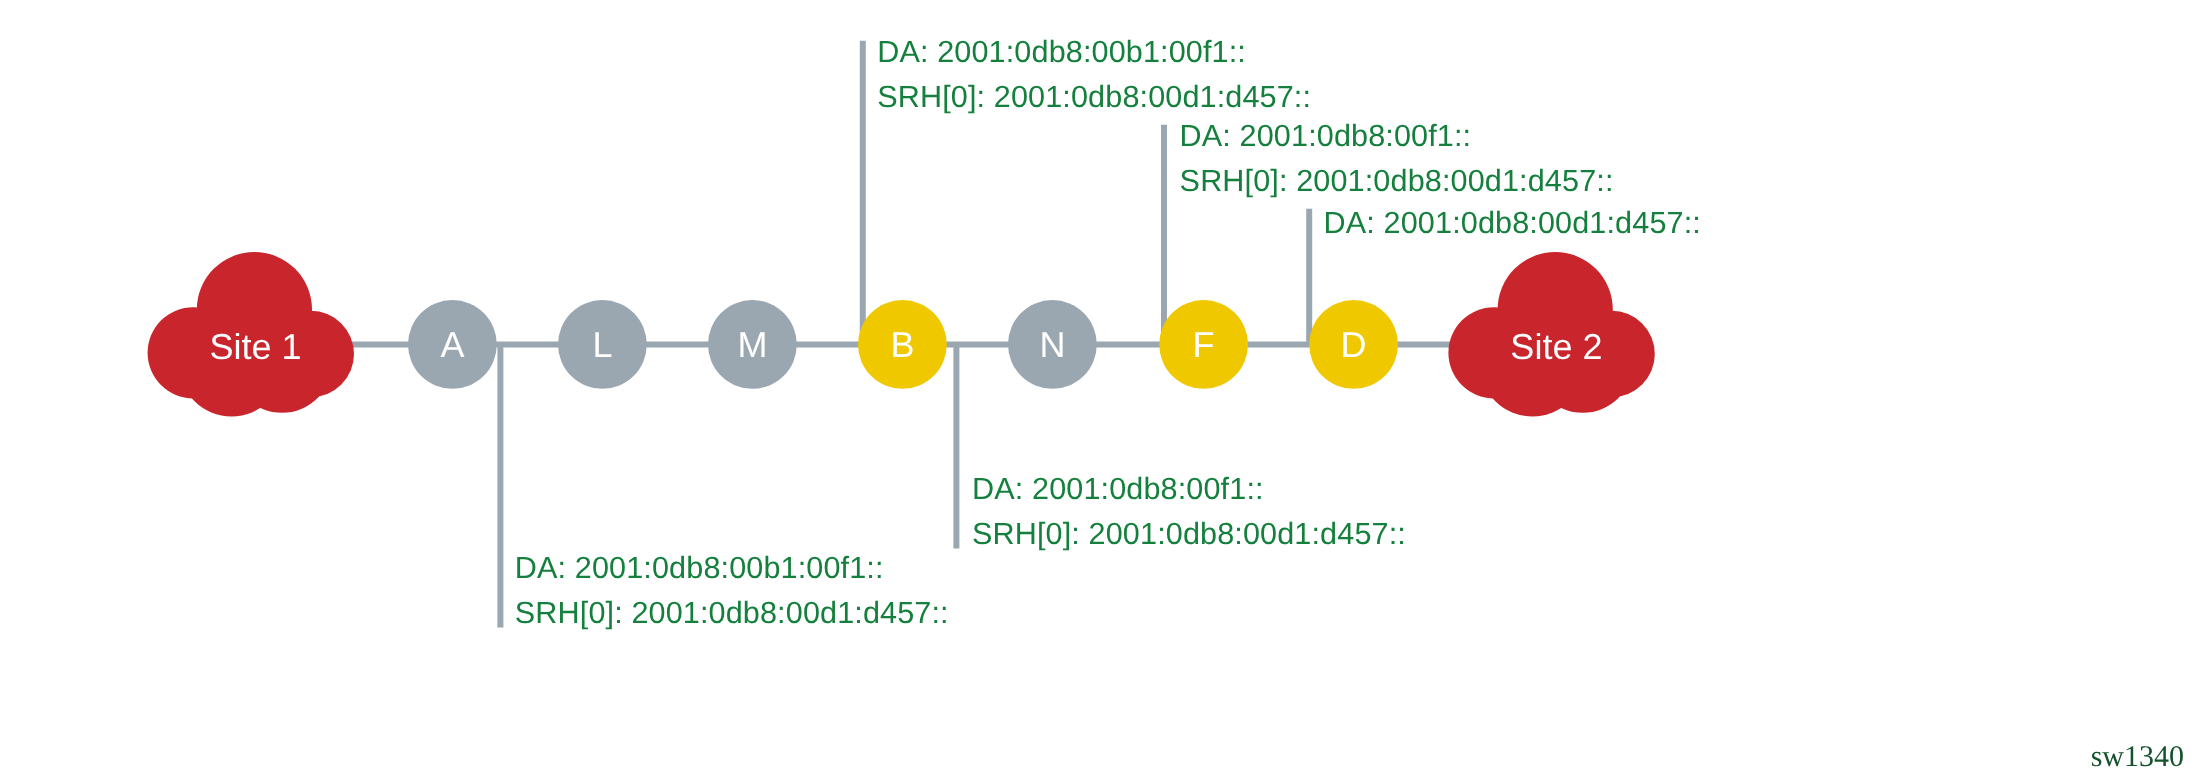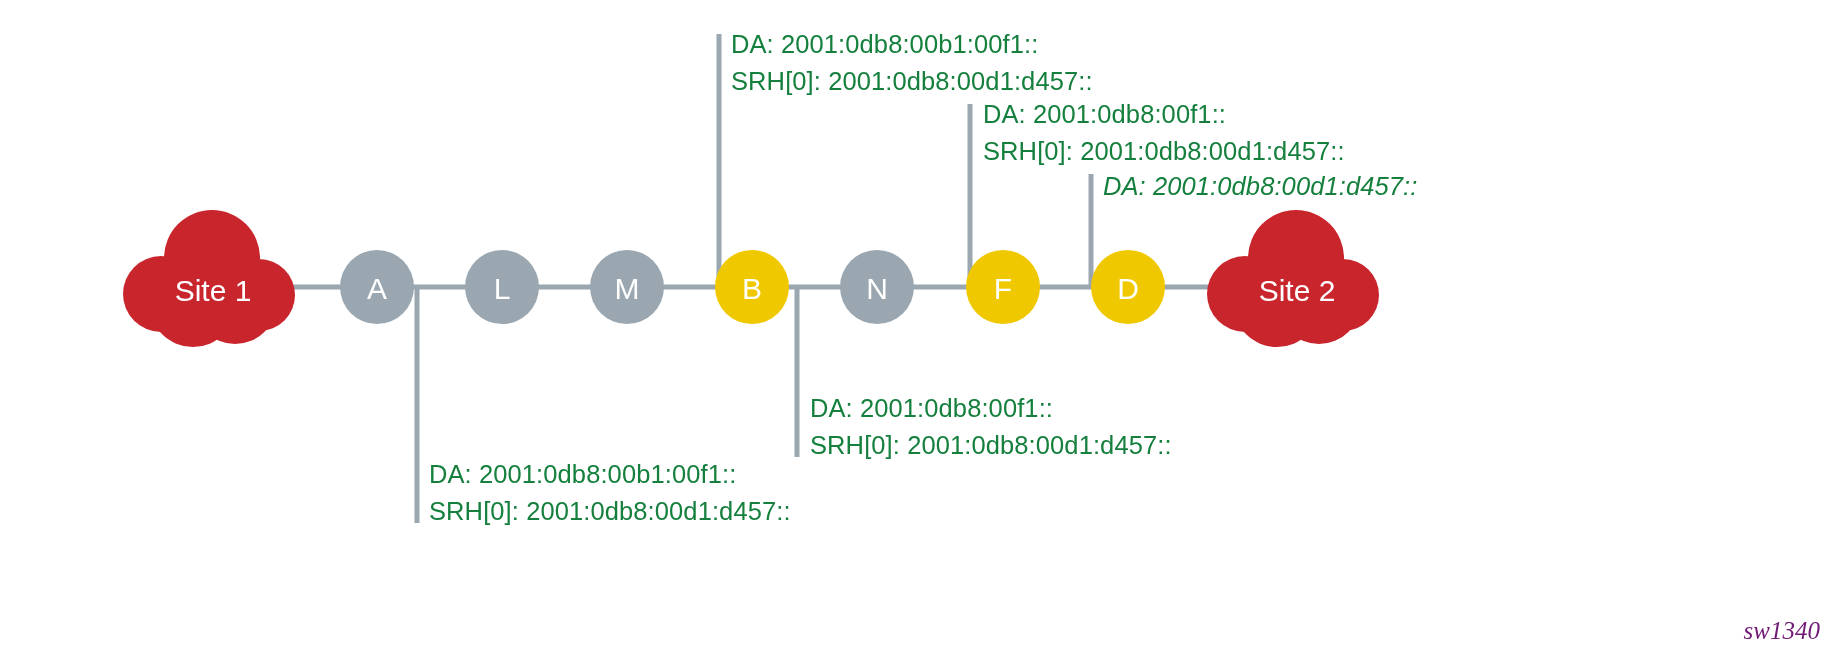--- a/index.html
+++ b/index.html
@@ -34,23 +34,22 @@
     letter-spacing: 0.1px;
   }
   .anno-line {
     display: block;
   }
   .watermark {
     position: absolute;
     right: 16px;
     bottom: 8px;
     font-family: "Liberation Serif", serif;
-    font-style: italic;
     font-size: 25px;
-    color: #701a75;
+    color: #14532d;
     text-align: center;
   }
   .node-label {
     fill: #ffffff;
     font-family: "Liberation Sans", sans-serif;
     font-size: 30px;
     text-anchor: middle;
     dominant-baseline: central;
   }
   .cloud-label {
@@ -146,19 +145,19 @@
         <span class="anno-line">SRH[0]: 2001:0db8:00d1:d457::</span>
       </div>
       <div class="anno" style="left: 810px; top: 390px;">
         <span class="anno-line">DA: 2001:0db8:00f1::</span>
         <span class="anno-line">SRH[0]: 2001:0db8:00d1:d457::</span>
       </div>
       <div class="anno" style="left: 983px; top: 96px;">
         <span class="anno-line">DA: 2001:0db8:00f1::</span>
         <span class="anno-line">SRH[0]: 2001:0db8:00d1:d457::</span>
       </div>
-      <div class="anno" style="left: 1103px; top: 168px; font-style: italic;">
+      <div class="anno" style="left: 1103px; top: 168px;">
         <span class="anno-line">DA: 2001:0db8:00d1:d457::</span>
       </div>
     </div>
 
   <div class="watermark">sw1340</div>
 </div>
 
 </body></html>

